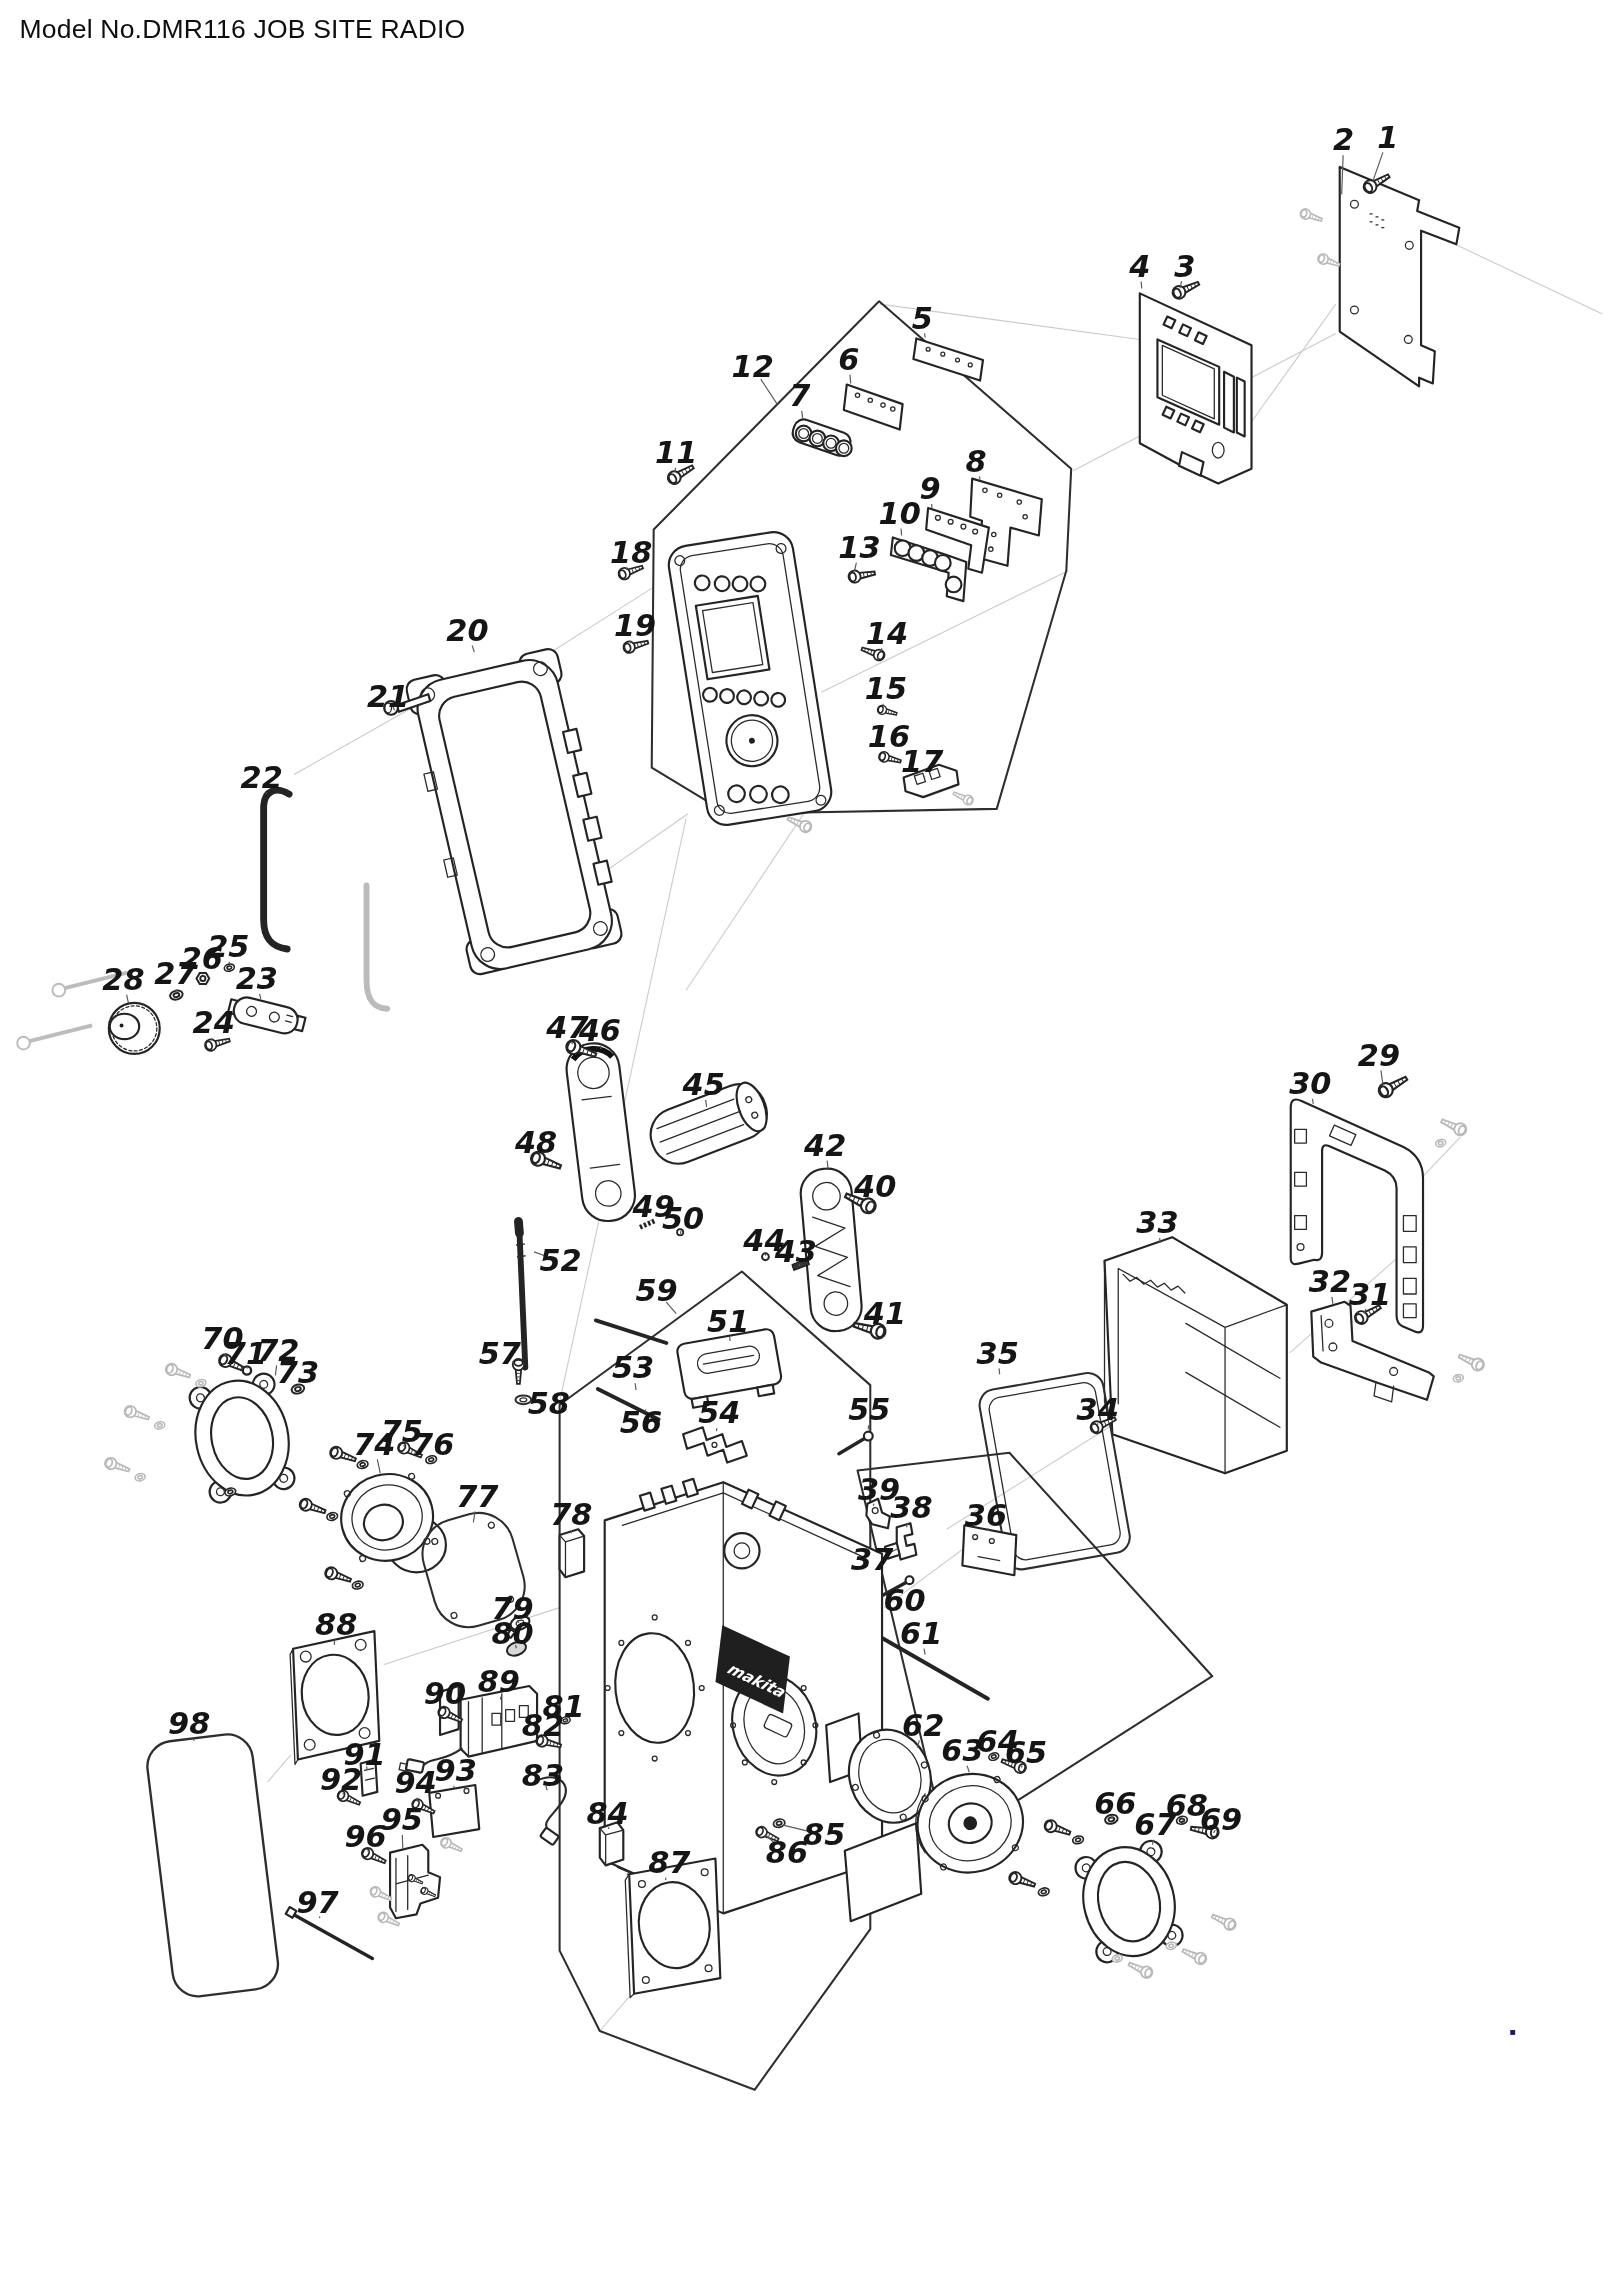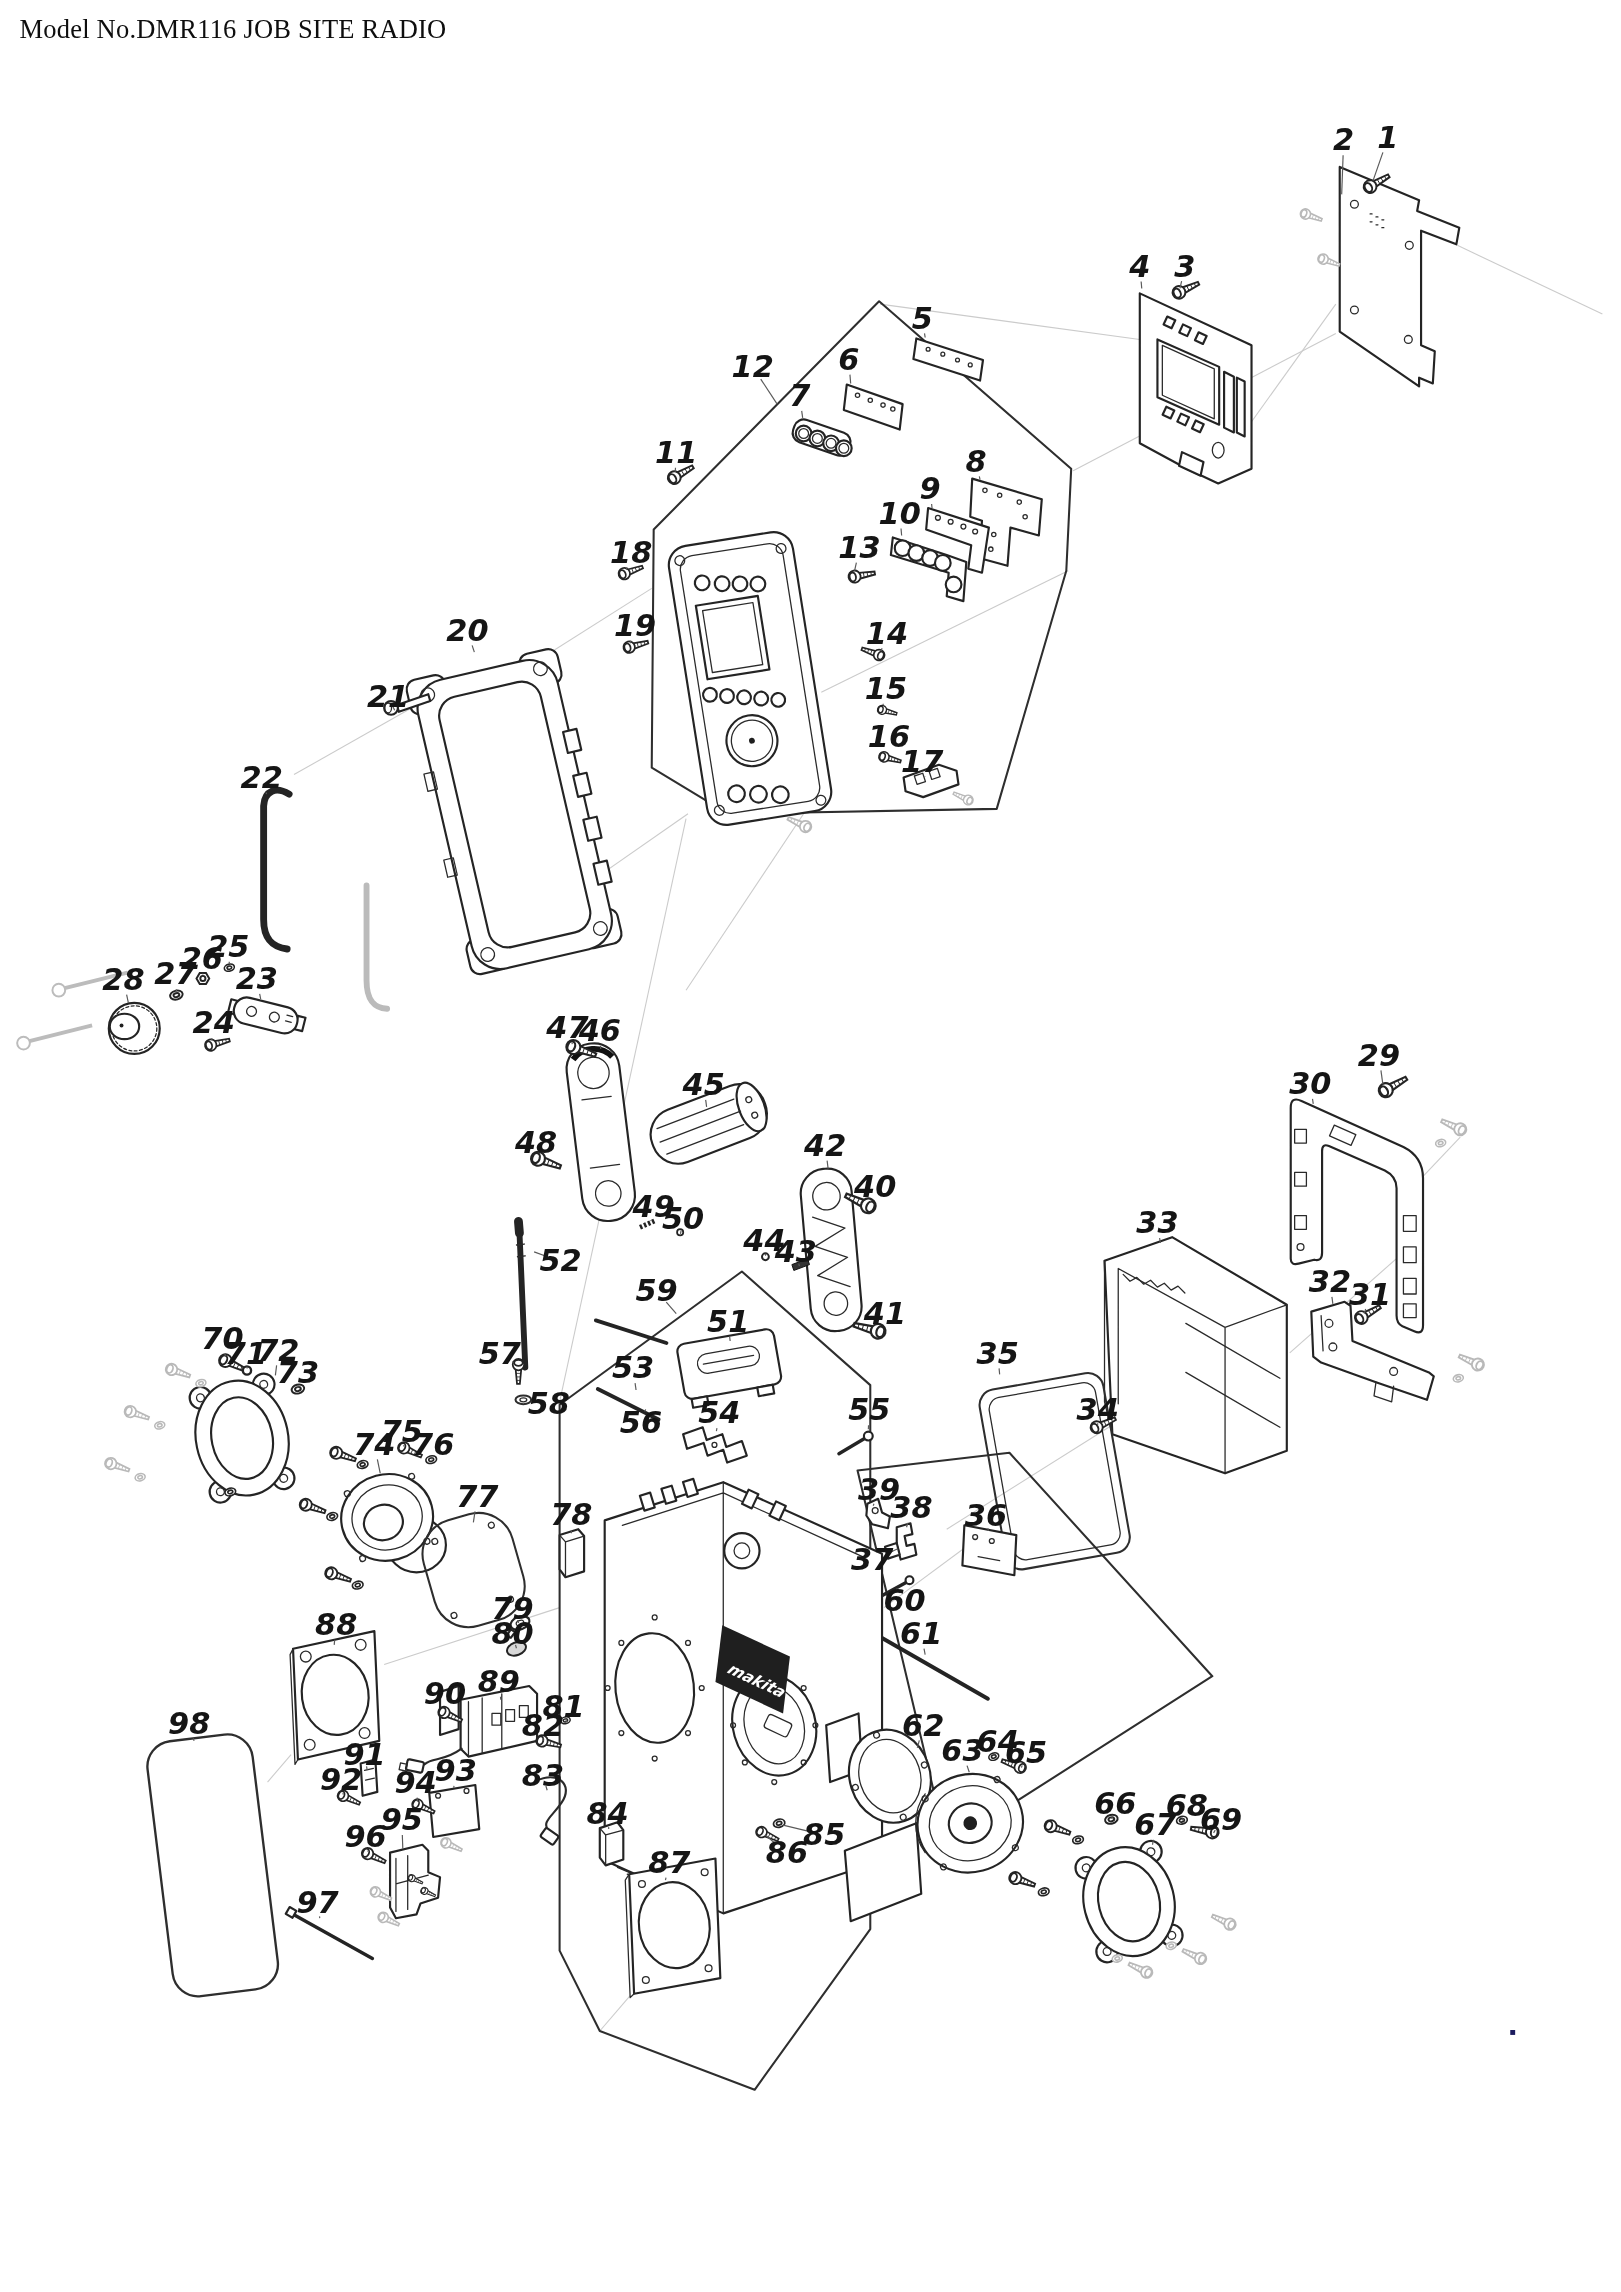--- a/index.html
+++ b/index.html
@@ -1,19 +1,19 @@
 <!DOCTYPE html>
 <html><head>
 <meta charset="utf-8">
 <style>
   html,body{margin:0;padding:0;background:#ffffff;}
   .page{position:relative;width:1621px;height:2293px;background:#fff;overflow:hidden;
         font-family:"Liberation Sans",sans-serif;}
   .title{position:absolute;left:19.6px;top:13.7px;font-size:26.5px;color:#0e0e0e;
-         font-family:Liberation Serif, serif;letter-spacing:0.2px;}
+         font-family:Liberation Sans, sans-serif;letter-spacing:0.2px;}
   svg{position:absolute;left:0;top:0;}
   .plbl{font-family:"DejaVu Sans",sans-serif;font-style:italic;font-weight:bold;
         font-size:31px;fill:#151515;text-anchor:middle;}
   .leader{stroke:#5a5a5a;stroke-width:1.2;}
   .proj{stroke:#cbcbcb;stroke-width:1.1;fill:none;}
   .ol{fill:#fff;stroke:#242424;stroke-width:2.2;stroke-linejoin:round;stroke-linecap:round;}
   .thin{fill:none;stroke:#2a2a2a;stroke-width:1.3;stroke-linejoin:round;stroke-linecap:round;}
   .outline-only{fill:none;stroke:#2e2e2e;stroke-width:2.1;stroke-linejoin:round;}
   .rod{fill:none;stroke:#242424;stroke-linecap:round;}
   .dark{fill:#1f1f1f;stroke:none;}

